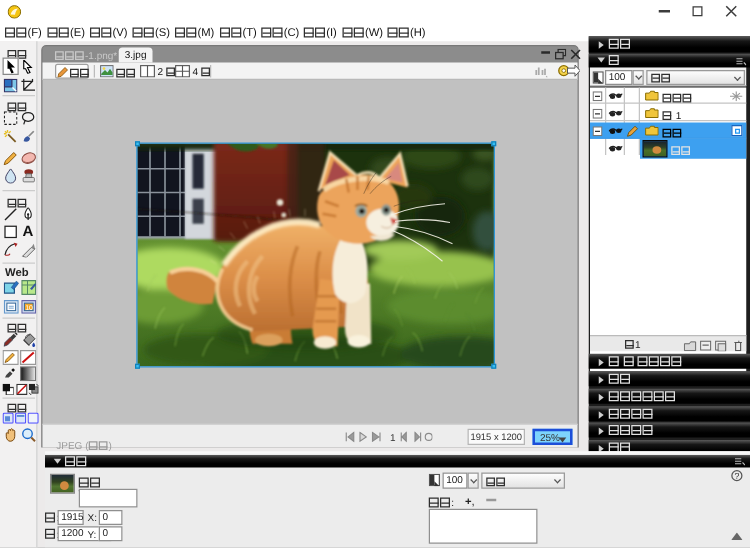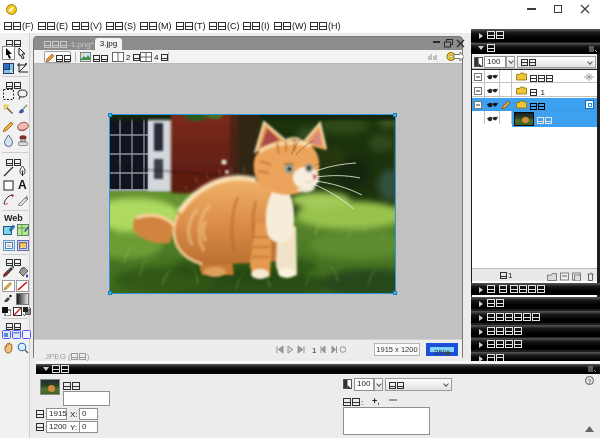--- a/index.html
+++ b/index.html
@@ -285,21 +285,21 @@
         <path d="M22 1l5 3.5L22 8zM28 1v7" fill="#9a9a9a"></path>
       </g>
       <text x="36" y="7.5" font-size="8" fill="#333" font-family="Liberation Sans">1</text>
       <g stroke="#8a8a8a" stroke-width=".9">
         <path d="M45 1v7M49 1l-3.5 3.5L49 8z" fill="#9a9a9a"></path>
         <path d="M56 1l3.5 3.5L56 8zM60.5 1v7" fill="#9a9a9a"></path>
         <circle cx="67" cy="4.5" r="2.8" fill="none"></circle>
       </g>
     </svg>
     <span class="a" style="left:340px;top:3px;width:46px;height:13px;background:#fafafa;border:1px solid #b5b5b5;color:#333;text-align:center;line-height:12px;font-size:7.5px;white-space:nowrap">1915 x 1200</span>
-    <span class="a" style="left:392px;top:3px;width:32px;height:13px;background:#7dd3fc;border:4px solid #1d4ed8;color:#333;line-height:12px;padding-left:4px">25%<span style="position:absolute;right:3px;top:5px;width:0;height:0;border-top:4px solid #444;border-left:3px solid transparent;border-right:3px solid transparent"></span></span>
+    <span class="a" style="left:392px;top:3px;width:32px;height:13px;background:#7dd3fc;border:2px solid #1d4ed8;color:#333;line-height:12px;padding-left:4px">25%<span style="position:absolute;right:3px;top:5px;width:0;height:0;border-top:4px solid #444;border-left:3px solid transparent;border-right:3px solid transparent"></span></span>
   </div>
 </div>
 
 <div id="img" class="a" style="left:110px;top:115px;width:285px;height:178px;background:#4c7a2a;outline:1px solid #2e96d8">
 <svg width="285" height="178" viewBox="0 0 285 178" style="display:block">
 <defs>
 <filter id="b1" x="-20%" y="-20%" width="140%" height="140%">
           <feGaussianBlur stdDeviation="1.6"></feGaussianBlur>
         </filter>
 <filter id="b2" x="-20%" y="-20%" width="140%" height="140%">

